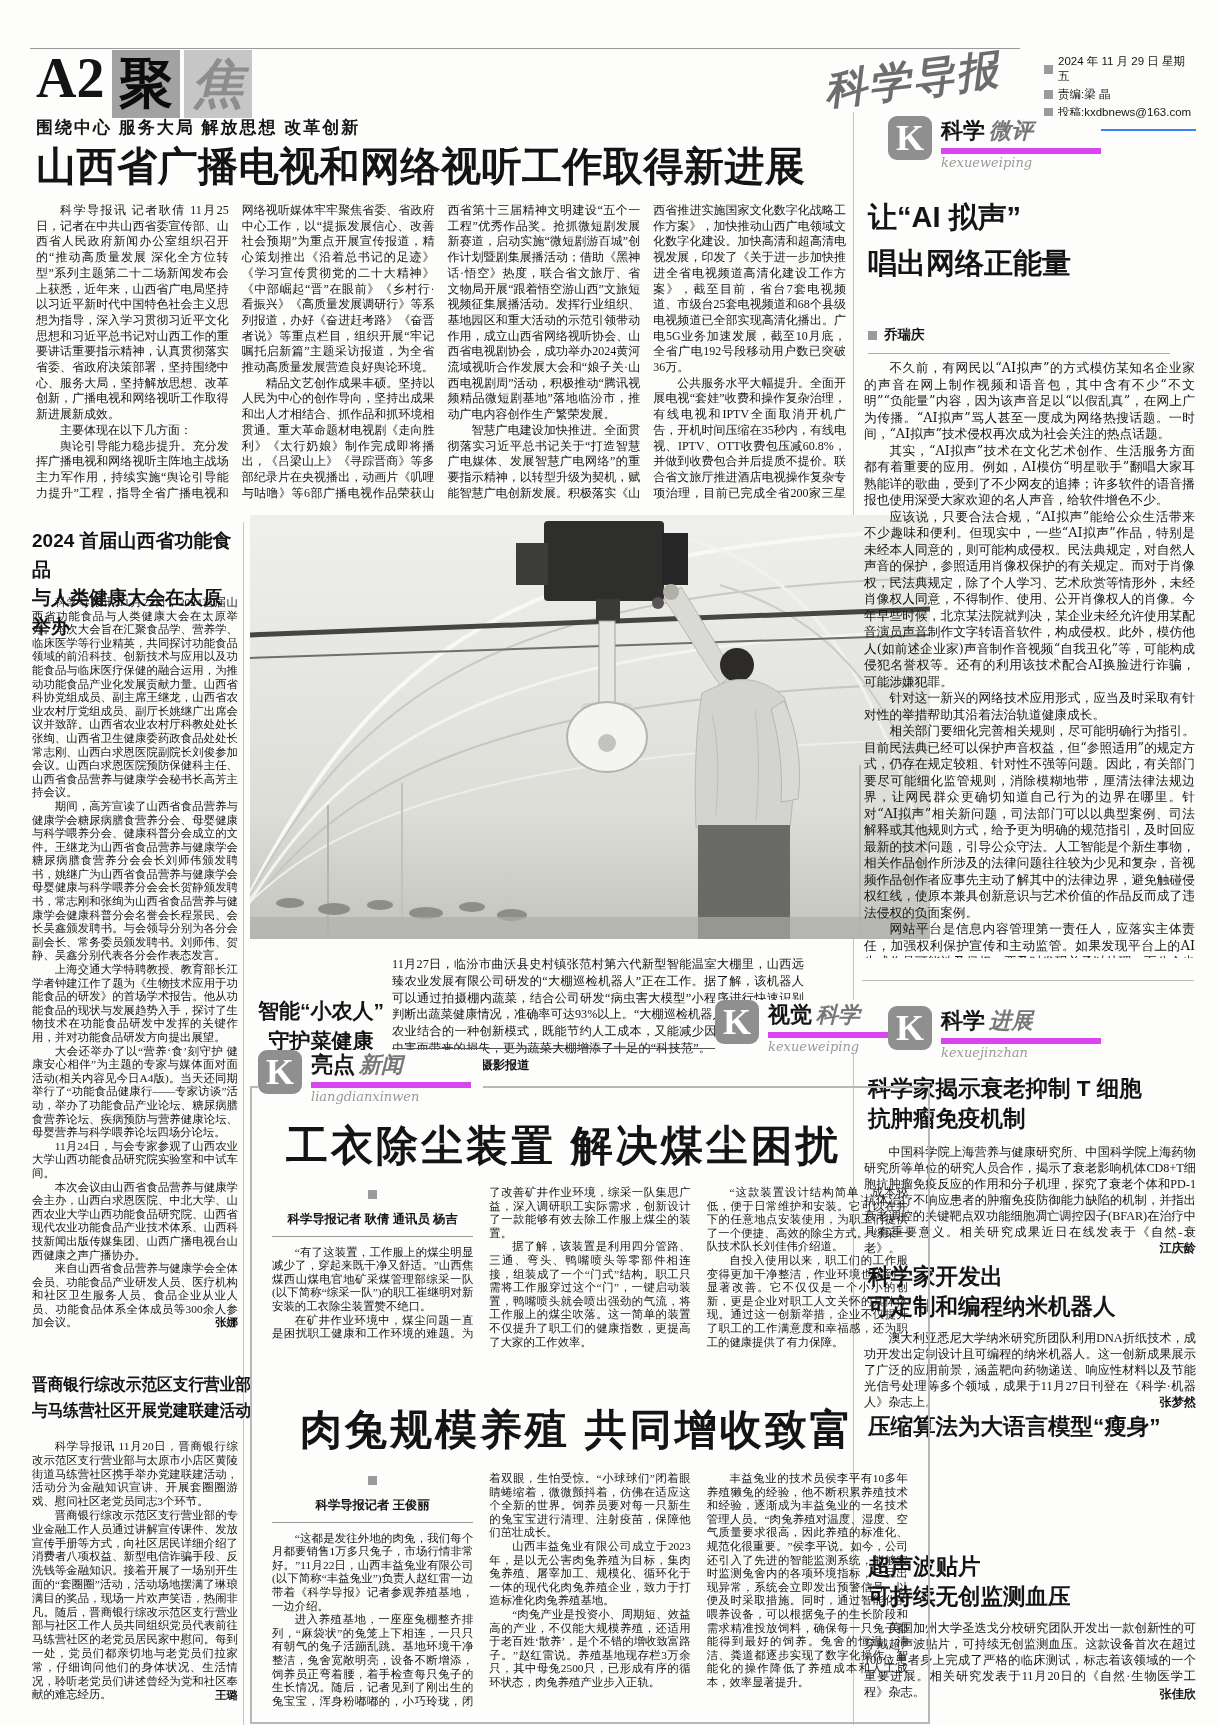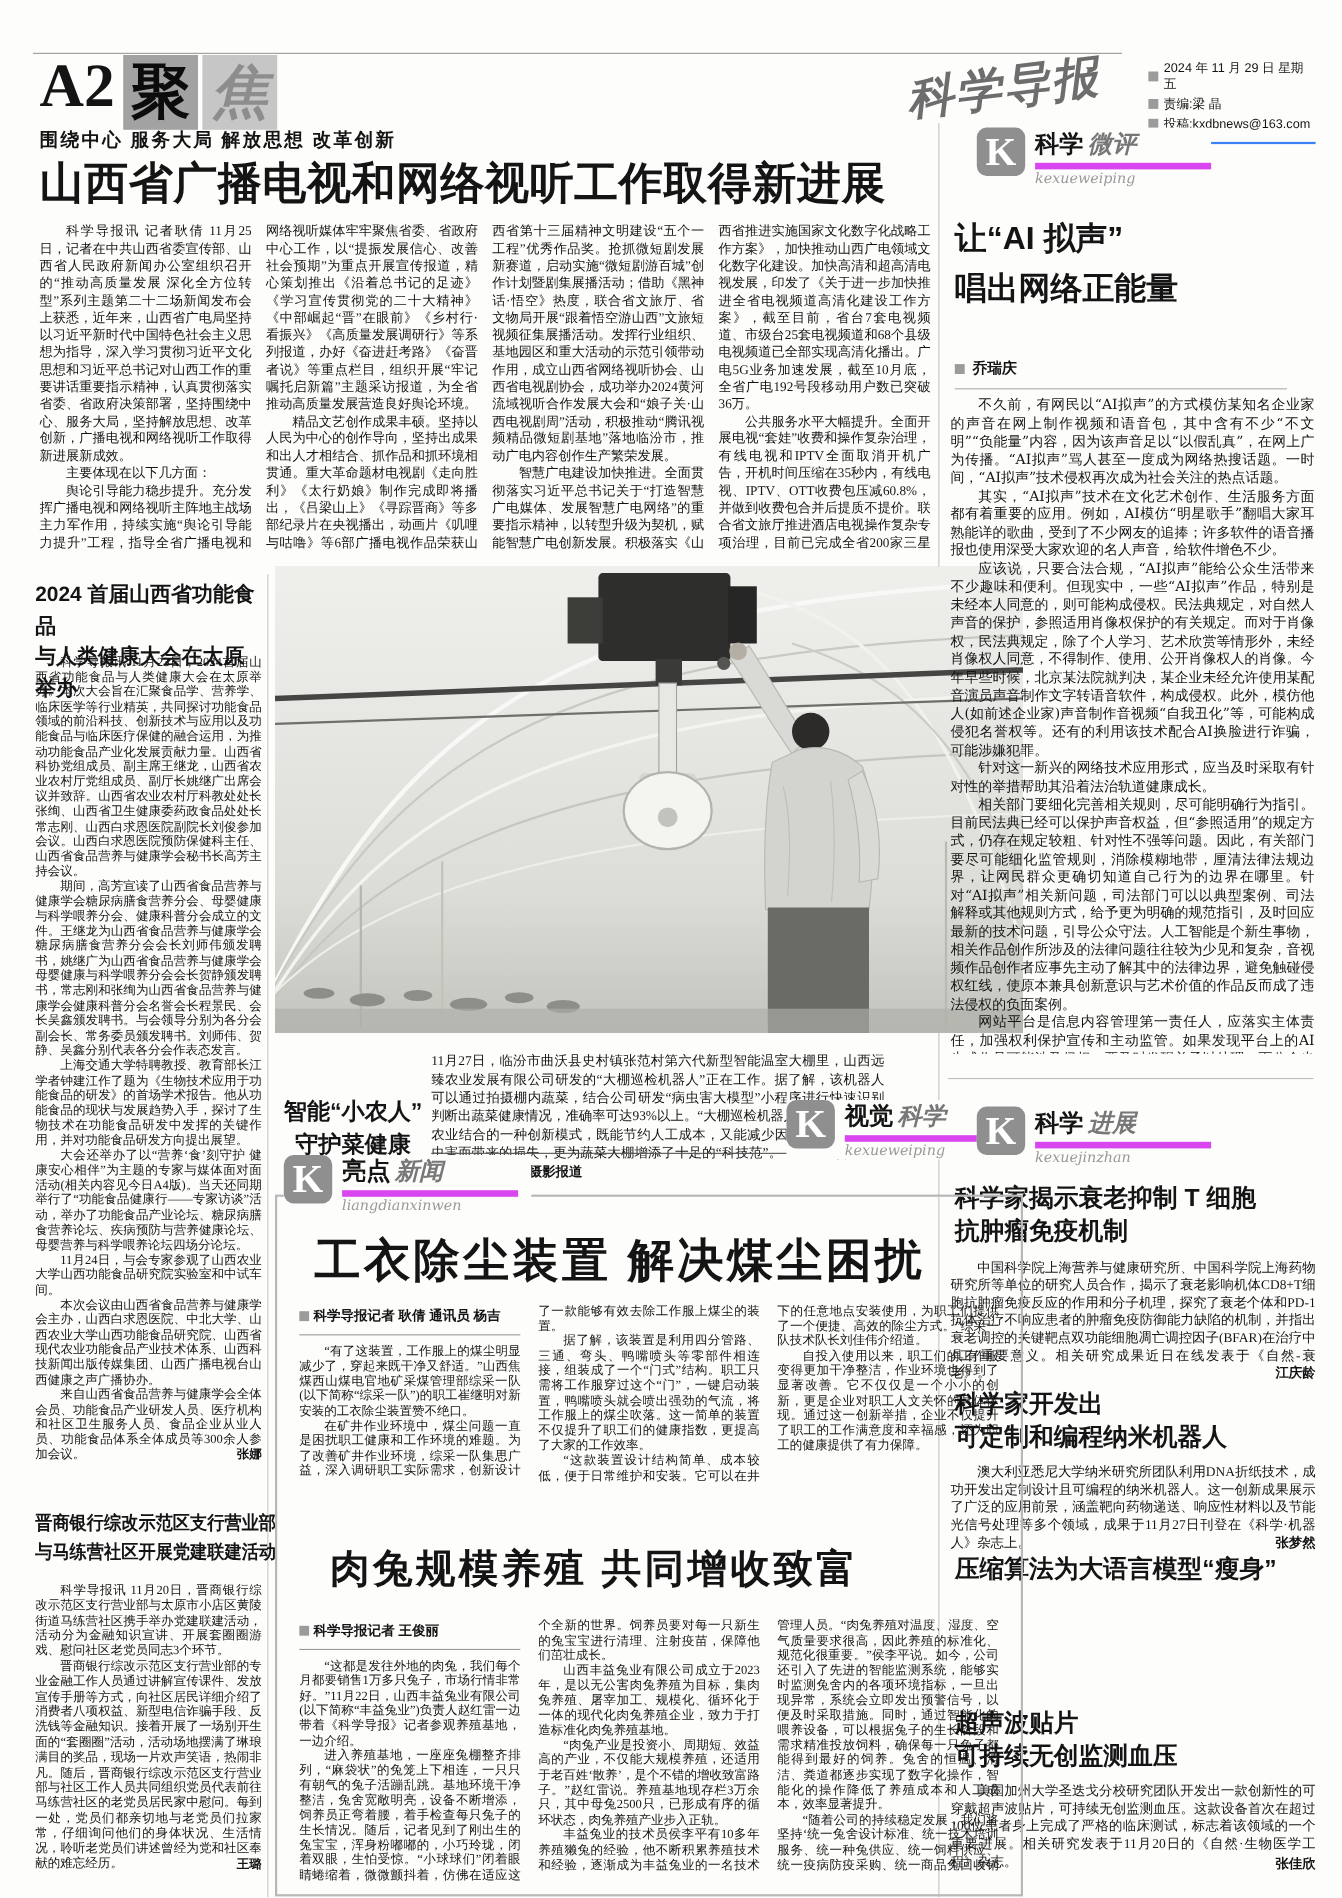--- a/index.html
+++ b/index.html
@@ -85,26 +85,26 @@
   .jz4t{left:868px;top:1552px;width:330px;}
   .jz4b{left:864px;top:1620px;width:332px;height:100px;}
   .ia{margin-top:-16px;}
   
   .ldx-box{left:250px;top:1086px;width:676px;height:634px;border:2px solid #b8b8b8;}
   .ldx-badge{left:258px;top:1050px;padding-right:12px;}
   .dust-h{left:286px;top:1118px;width:624px;font-family:"Liberation Sans",sans-serif;font-size:42px;
           font-weight:900;letter-spacing:3px;white-space:nowrap;}
   .colbody{column-count:3;column-gap:16px;font-size:11.4px;line-height:13.6px;text-align:justify;overflow:hidden;}
   .dust-body{left:272px;top:1186px;width:636px;height:206px;}
-  .rabbit-h{left:300px;top:1402px;width:614px;font-family:"Liberation Sans",sans-serif;font-size:36px;
+  .rabbit-h{left:300px;top:1402px;width:614px;font-family:"Liberation Sans",sans-serif;font-size:42px;
             font-weight:900;letter-spacing:3px;white-space:nowrap;}
   .rabbit-body{left:272px;top:1472px;width:636px;height:244px;}
   .byline{font-family:"Liberation Sans",sans-serif;font-weight:bold;font-size:12.3px;
           border-bottom:1px solid #999;padding:4px 0 9px;margin-bottom:9px;
-          display:flex;gap:4px;align-items:center;break-inside:avoid;}
+          display:flex;gap:14px;align-items:center;break-inside:avoid;flex-direction:column;}
 </style>
 </head>
 <body>
 
 <div class="abs hdr-rule"></div>
 <div class="abs a2">A2</div>
 <div class="abs focus">
   <div class="c1">聚</div>
   <div class="c2">焦</div>
 </div>

